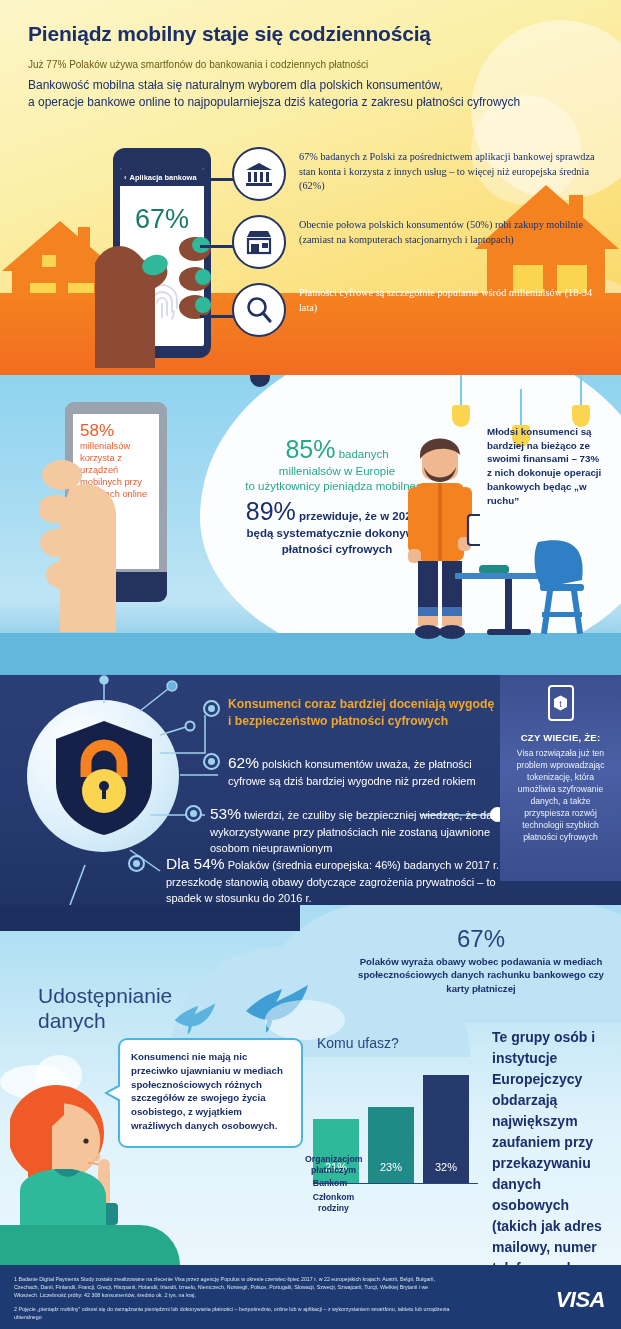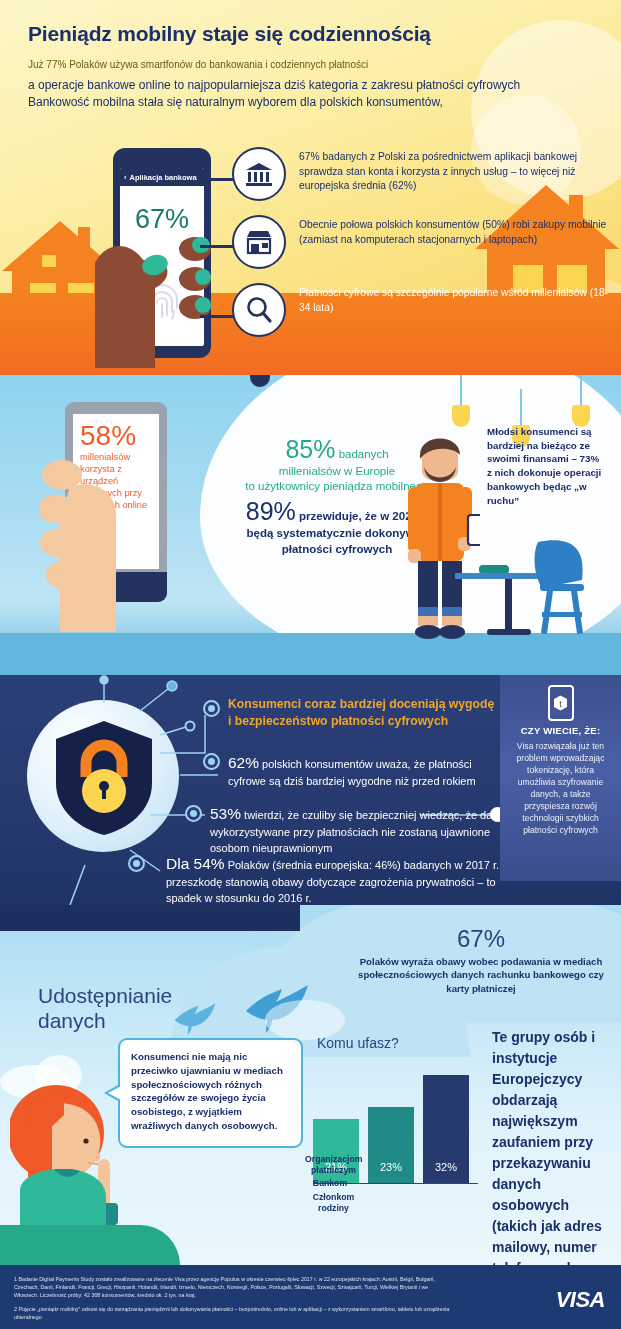--- a/index.html
+++ b/index.html
@@ -60,21 +60,21 @@
   }
   .phone-bar{
     height:18px; background:#23325f; color:#fff; font-size:7.5px;
     display:flex; align-items:center; padding-left:4px; gap:3px; font-weight:600;
   }
   .phone-pct{ text-align:center; font-size:27px; color:#1a7a66; margin-top:18px; font-weight:400;}
   .fingerprint{ position:absolute; left:50%; transform:translateX(-50%); bottom:24px; opacity:.25; }
   .thumbnail-hand{ position:absolute; left:0; top:55px; width:135px; height:165px; }
 
   
-  .bullets{ position:absolute; left:232px; top:147px; width:380px; }
+  .bullets{ position:absolute; left:232px; top:147px; width:380px;font-family:Liberation Serif, serif; }
   .bullet{ display:flex; align-items:flex-start; margin-bottom:14px; }
   .bullet .circ{
     flex:0 0 auto; width:54px; height:54px; border-radius:50%;
     background:#ffffff; border:2.5px solid #23325f;
     display:flex; align-items:center; justify-content:center; margin-right:13px;
   }
   .bullet .txt{ font-size:10.3px; color:#1a2f6b; line-height:1.42; padding-top:3px; }
   .bullet.b3 .txt{ color:#ffffff; }
   .connector{
     position:absolute; background:#23325f; height:2.5px;
@@ -96,21 +96,21 @@
   }
   .phone2-wrap{ position:absolute; left:40px; top:27px; width:150px; height:230px; }
   .phone2{
     position:absolute; left:25px; top:0; width:102px; height:200px;
     background:#9aa3ae; border-radius:9px;
   }
   .phone2-screen{
     position:absolute; left:33px; top:12px; width:86px; height:155px; background:#fff;
     padding:8px 7px;
   }
-  .p2-pct{ font-size:28px; color:#f05a28; line-height:1; }
+  .p2-pct{ font-size:17px; color:#f05a28; line-height:1; }
   .p2-txt{ font-size:9.3px; color:#f05a28; line-height:1.28; margin-top:2px;}
   .phone2-bottom{ position:absolute; left:25px; top:170px; width:102px; height:30px; background:#23325f; border-radius:0 0 9px 9px;}
 
   .stat85{ position:absolute; left:212px; top:60px; width:250px; text-align:center; }
   .s85-num{ font-size:25px; color:#27a88a; }
   .s85-txt{ font-size:11.5px; color:#27a88a; line-height:1.3; }
   .stat89{ position:absolute; left:206px; top:122px; width:262px; text-align:center; }
   .s89-num{ font-size:25px; color:#1a2f6b; }
   .s89-txt{ font-size:11.5px; color:#1a2f6b; font-weight:bold; line-height:1.35; }
 
@@ -156,21 +156,21 @@
     position:absolute; width:17px; height:17px; border-radius:50%;
     border:2px solid #9fd2ee; background:#2b3f77;
   }
   .node i{ position:absolute; left:3px; top:3px; width:7px; height:7px; border-radius:50%; background:#9fd2ee; display:block;}
 
   .tokenbox{
     position:absolute; right:0; top:0; width:121px; height:206px;
     background:linear-gradient(180deg,#3c4f8f 0%, #4a5fa5 45%, #3a4e8d 100%);
     padding:6px 8px; text-align:center;
   }
-  .tb-title{ font-size:9.6px; font-weight:bold; color:#fff; margin-top:4px; letter-spacing:.2px;}
+  .tb-title{ font-size:9.6px; font-weight:bold; color:#fff; margin-top:11px; letter-spacing:.2px;}
   .tb-body{ font-size:8.6px; color:#eaf2fb; line-height:1.4; margin-top:4px;}
   .tb-phone{ width:26px; height:36px; border:2px solid #fff; border-radius:4px; margin:4px auto 0;
     display:flex; align-items:center; justify-content:center;}
 
   
   .sec-cloud{
     position:absolute; left:0; top:905px; width:621px; height:360px;
     background:linear-gradient(180deg,#a8dcf2 0%, #c4e7f6 30%, #dff2fb 60%, #eaf7fc 100%);
     overflow:hidden;
   }
@@ -255,22 +255,22 @@
 <div class="page">
 
   <div class="sec-header">
     <div class="sun"></div>
     <div class="sun2"></div>
     <div class="sun3"></div>
 
     <div class="hl-title">Pieniądz mobilny staje się codziennością</div>
     <div class="hl-sub">Już 77% Polaków używa smartfonów do bankowania i codziennych płatności</div>
     <div class="hl-body">
+      <div>Bankowość mobilna stała się naturalnym wyborem dla polskich konsumentów,</div>
       <div>a operacje bankowe online to najpopularniejsza dziś kategoria z zakresu płatności cyfrowych</div>
-      <div>Bankowość mobilna stała się naturalnym wyborem dla polskich konsumentów,</div>
     </div>
 
     <svg class="house-l" viewBox="0 0 120 110">
       <polygon points="60,8 118,58 2,58" fill="#f58220"></polygon>
       <rect x="12" y="58" width="96" height="52" fill="#f58220"></rect>
       <rect x="78" y="14" width="12" height="26" fill="#f58220"></rect>
       <rect x="30" y="70" width="26" height="24" fill="#fbd54f"></rect>
       <rect x="68" y="70" width="26" height="24" fill="#fbd54f"></rect>
       <rect x="42" y="42" width="14" height="12" fill="#fbd54f"></rect>
     </svg>

